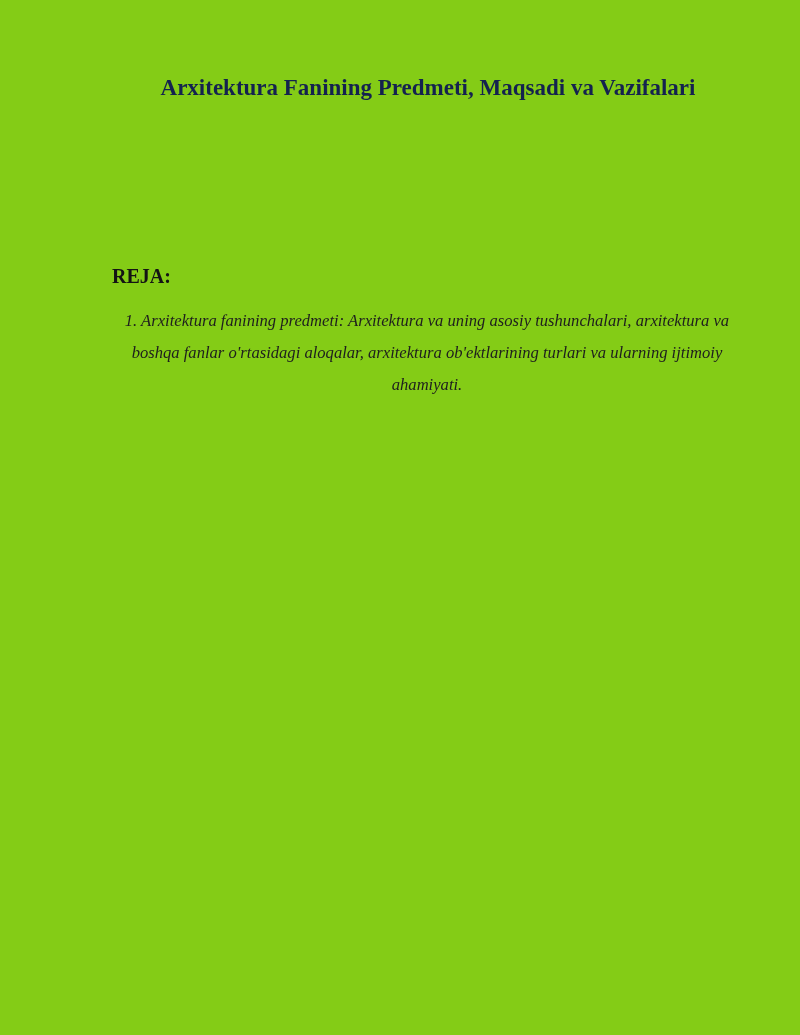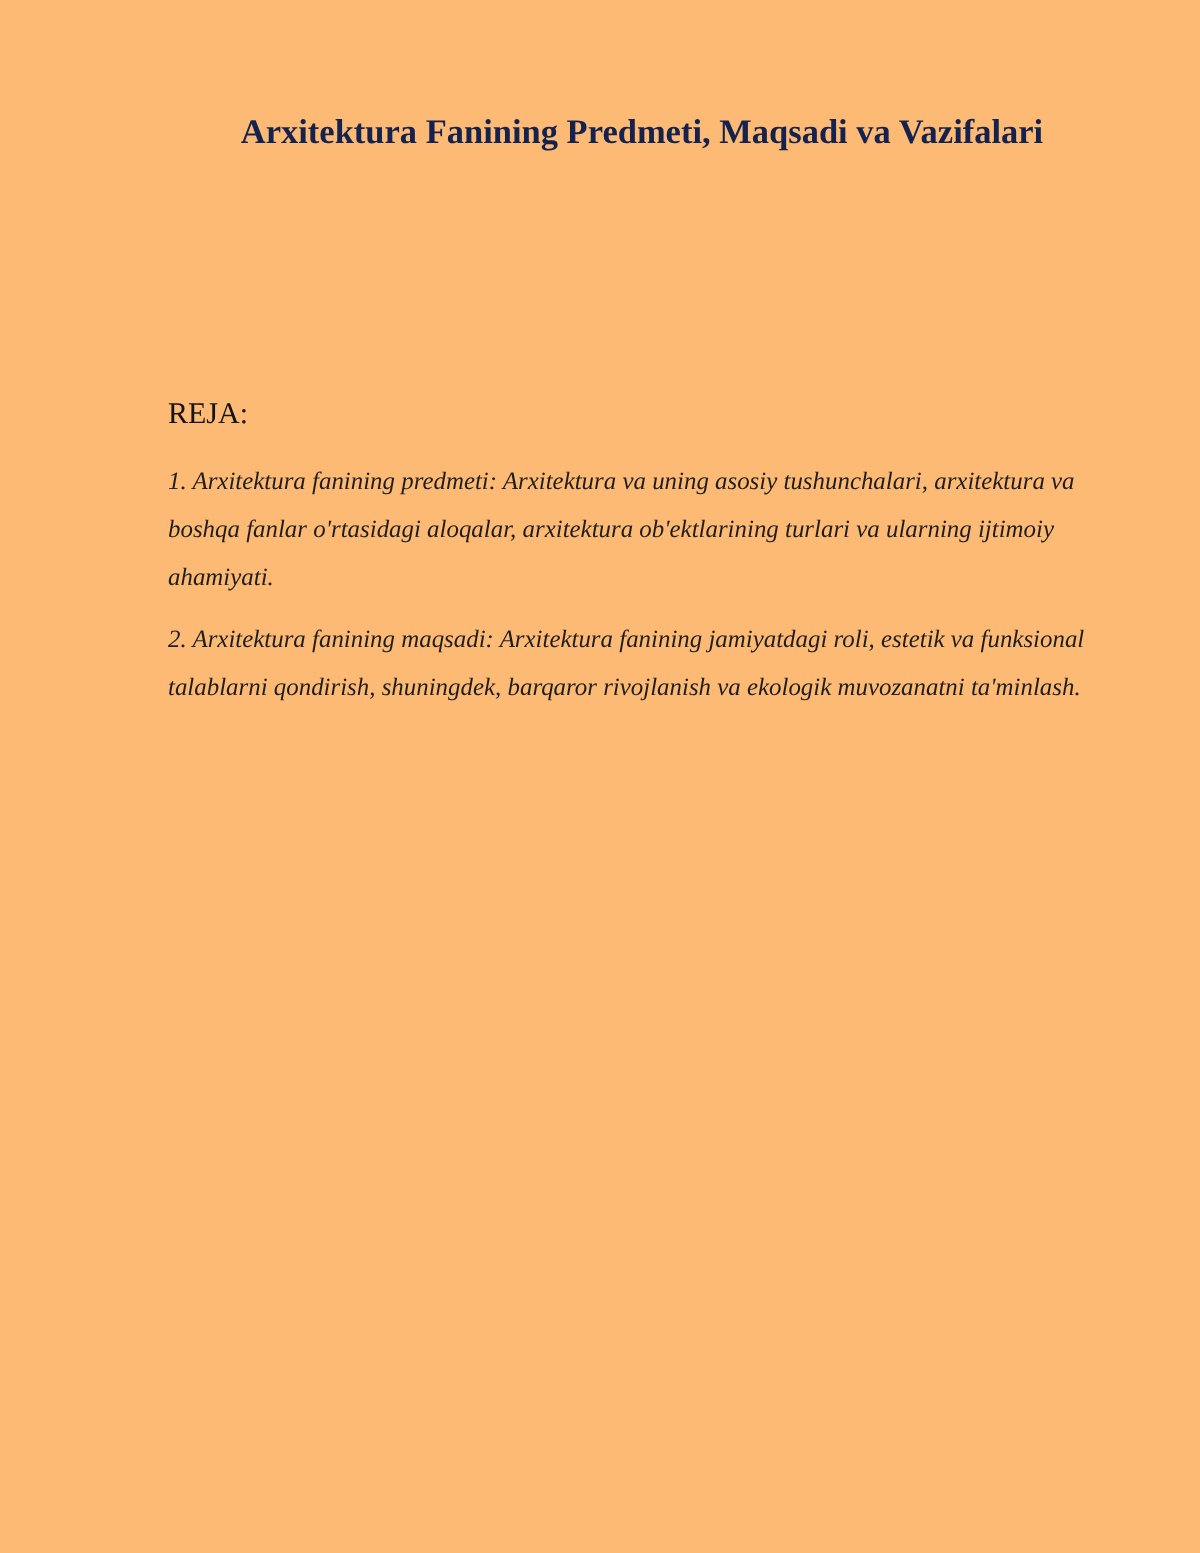--- a/index.html
+++ b/index.html
@@ -13,41 +13,41 @@
       position: relative;
       overflow: hidden;
       font-family: "Liberation Serif", serif;
       color: #1a1a1a;
     }
     .page {
       position: absolute;
       left: 0; top: 0;
       width: 800px;
       height: 1035px;
-      background: #fdba74;
+      background: #84cc16;
     }
     .doc-title {
       position: absolute;
       left: 0;
       width: 856px;
       top: 71px;
       text-align: center;
       font-family: "Liberation Serif", serif;
       font-weight: bold;
       font-size: 23px;
       color: #14224f;
       margin: 0;
       line-height: 34px;
     }
     .plan-heading {
       position: absolute;
       left: 112px;
       top: 262px;
       font-family: "Liberation Serif", serif;
-      font-weight: normal;
+      font-weight: bold;
       font-size: 20px;
       color: #141414;
       margin: 0;
       line-height: 28px;
     }
     .plan-list {
       position: absolute;
       left: 112px;
       top: 305px;
       width: 630px;
@@ -56,27 +56,27 @@
       list-style: none;
     }
     .plan-item {
       font-family: "Liberation Serif", serif;
       font-style: italic;
       font-size: 16.6px;
       line-height: 32px;
       color: #1e1e1e;
       margin: 0 0 9px 0;
       padding: 0;
+      text-align: center;
     }
   </style>
 </head>
 <body>
 
 <div class="page">
   <h1 class="doc-title">Arxitektura Fanining Predmeti, Maqsadi va Vazifalari</h1>
 
   <h2 class="plan-heading">REJA:</h2>
 
   <ul class="plan-list">
     <li class="plan-item">1. Arxitektura fanining predmeti: Arxitektura va uning asosiy tushunchalari, arxitektura va boshqa fanlar o'rtasidagi aloqalar, arxitektura ob'ektlarining turlari va ularning ijtimoiy ahamiyati.</li>
-    <li class="plan-item">2. Arxitektura fanining maqsadi: Arxitektura fanining jamiyatdagi roli, estetik va funksional talablarni qondirish, shuningdek, barqaror rivojlanish va ekologik muvozanatni ta'minlash.</li>
   </ul>
 </div>
 
 </body></html>

